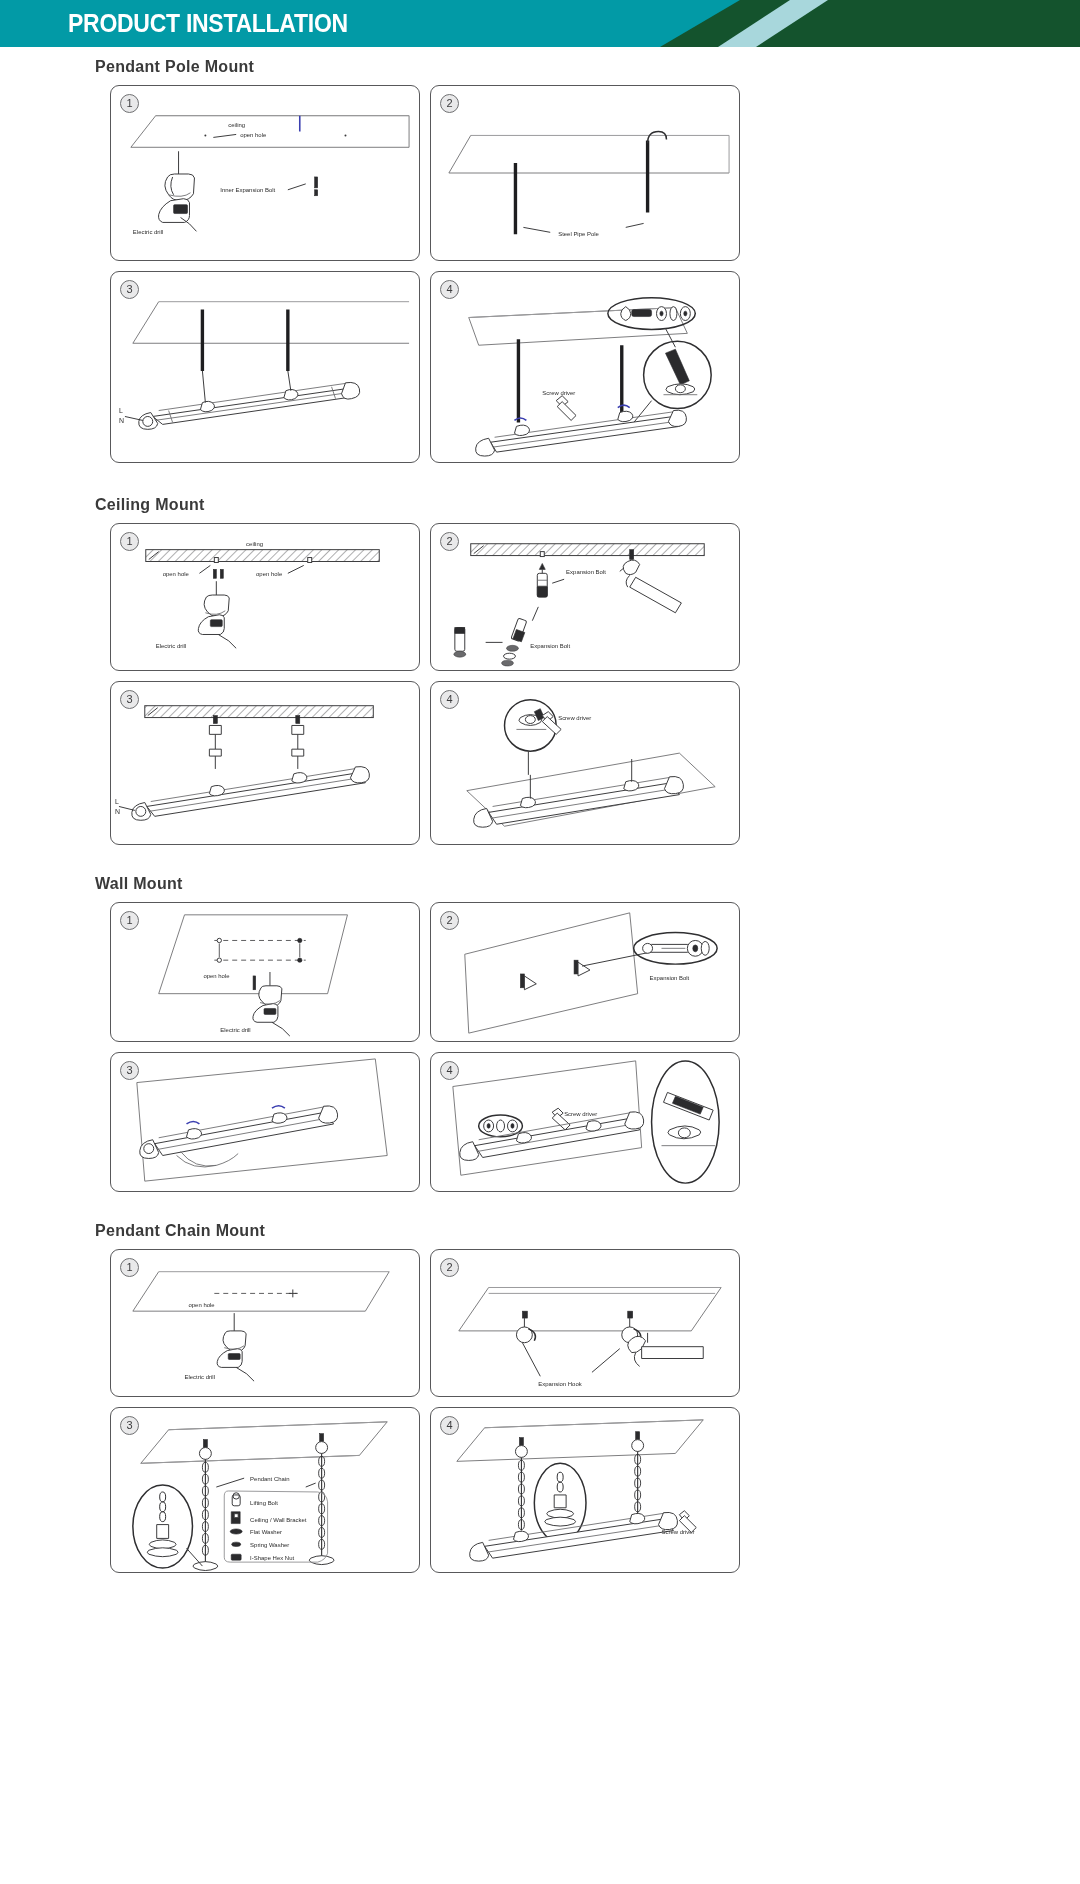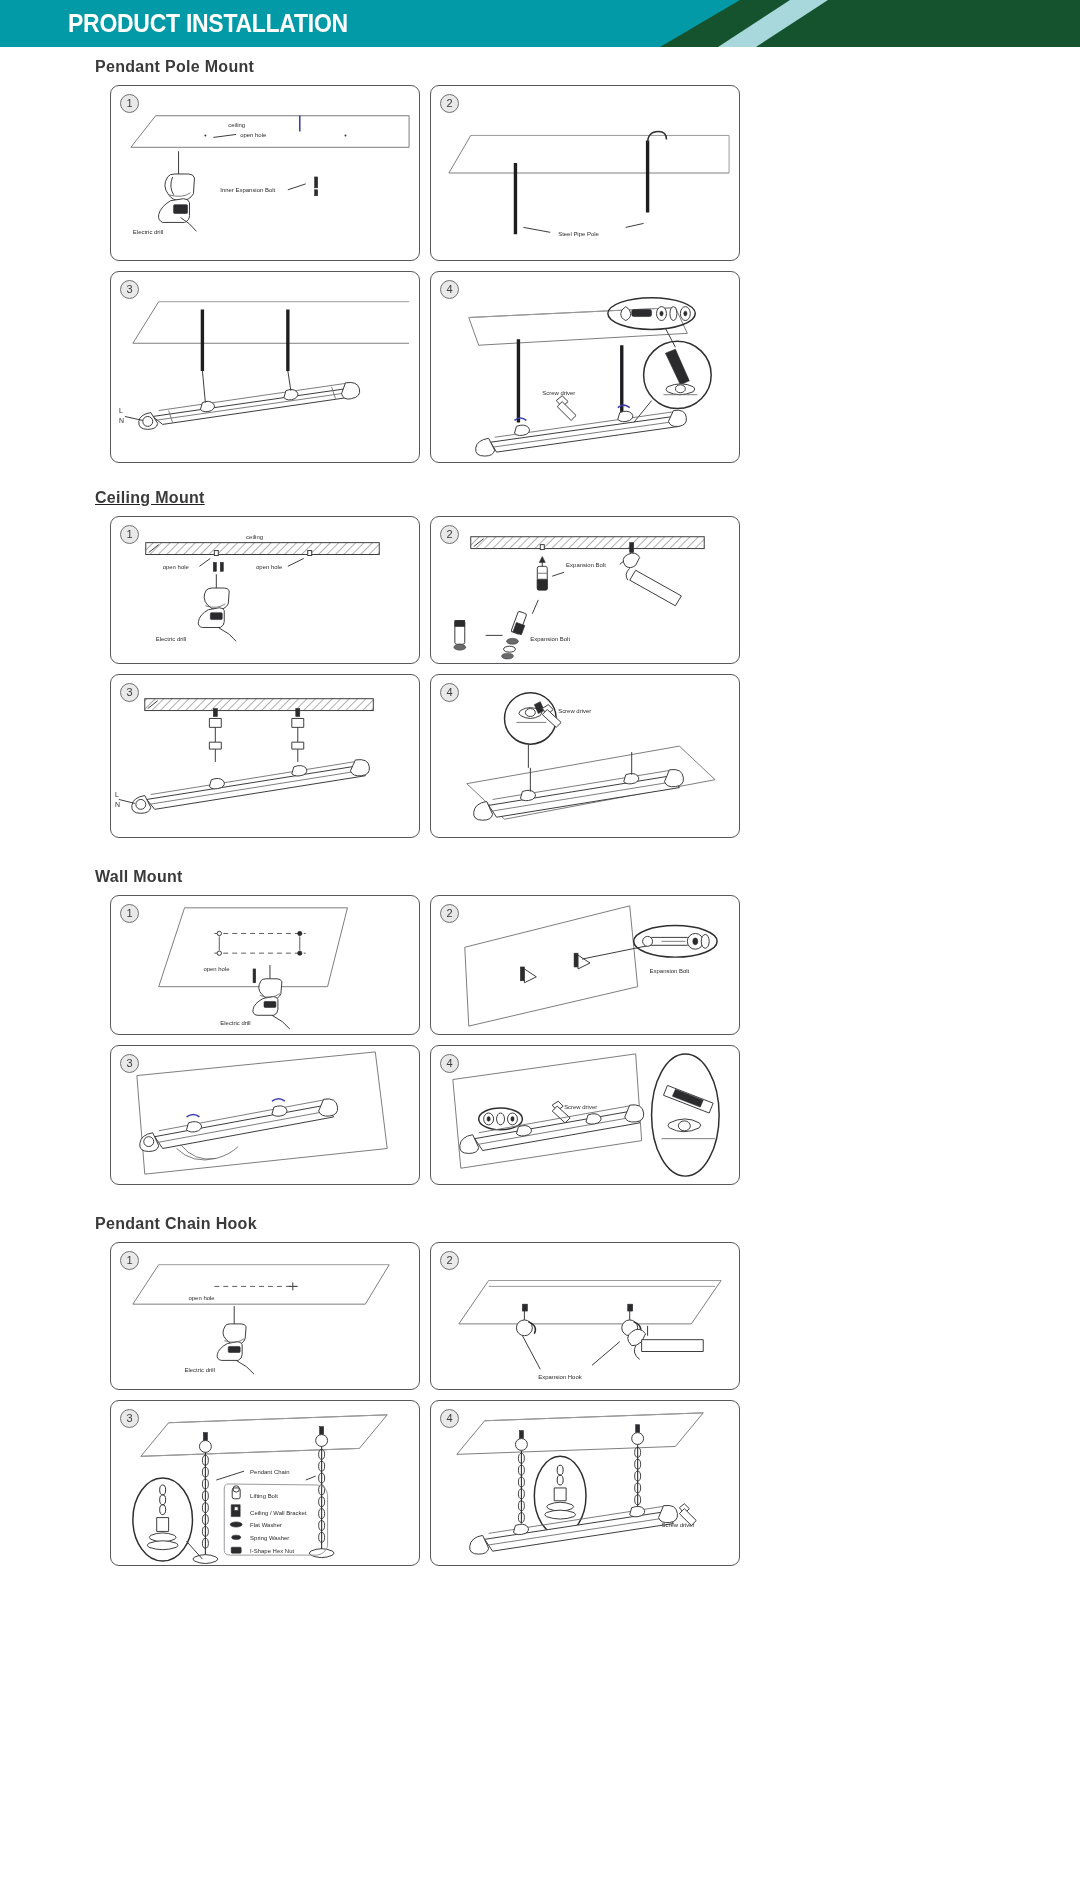--- a/index.html
+++ b/index.html
@@ -243,21 +243,21 @@
           <path class="fill-w" d="M190 142 q8 -3 12 1 q3 4 -2 7 q-8 3 -12 -1 Z"></path>
           <path class="blue" d="M84 150 q6 -5 12 0"></path>
           <path class="blue" d="M188 137 q6 -5 12 0"></path>
         </g>
       </svg>
     </div>
 
   </div>
 </div>
 
-<div class="section" style="margin-top:26px;text-decoration:underline;">
+<div class="section" style="margin-top:33px;">
   <div class="section-title">Ceiling Mount</div>
   <div class="panel-grid">
 
     <div class="panel" style="height:148px;">
       <div class="num">1</div>
       <svg viewBox="0 0 310 148" preserveAspectRatio="none">
         <defs>
           <pattern id="hatchA" width="6" height="6" patternUnits="userSpaceOnUse" patternTransform="rotate(45)">
             <line x1="0" y1="0" x2="0" y2="6" stroke="#6a6a6c" stroke-width="1.1"></line>
           </pattern>
@@ -540,21 +540,21 @@
           <ellipse class="fill-w" cx="255" cy="81" rx="6" ry="5"></ellipse>
           <path class="ln-thin" d="M232 94 L286 94"></path>
         </g>
       </svg>
     </div>
 
   </div>
 </div>
 
 <div class="section" style="margin-top:30px;">
-  <div class="section-title">Pendant Chain Hook</div>
+  <div class="section-title">Pendant Chain Mount</div>
   <div class="panel-grid">
 
     <div class="panel" style="height:148px;">
       <div class="num">1</div>
       <svg viewBox="0 0 310 148" preserveAspectRatio="none">
         <path class="ln-lt" d="M48 22 L280 22"></path>
         <path class="ln-thin" d="M48 22 L22 62 L256 62 L280 22"></path>
 
         <g stroke="#4a4a4c" stroke-width="0.9" fill="none" stroke-dasharray="5 4">
           <line x1="104" y1="44" x2="188" y2="44"></line>

